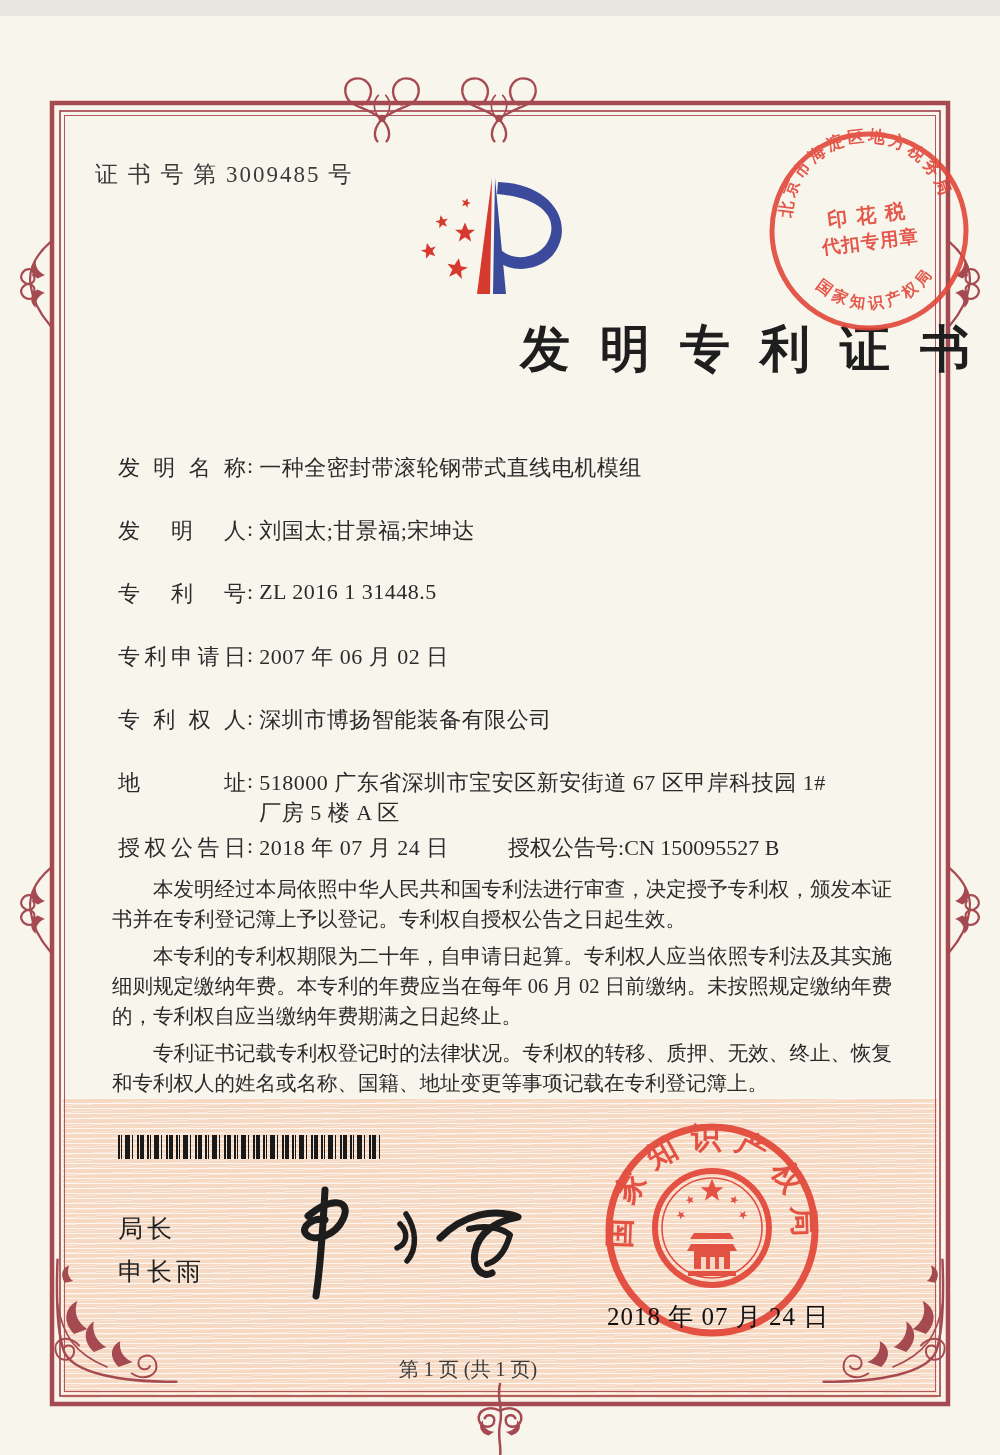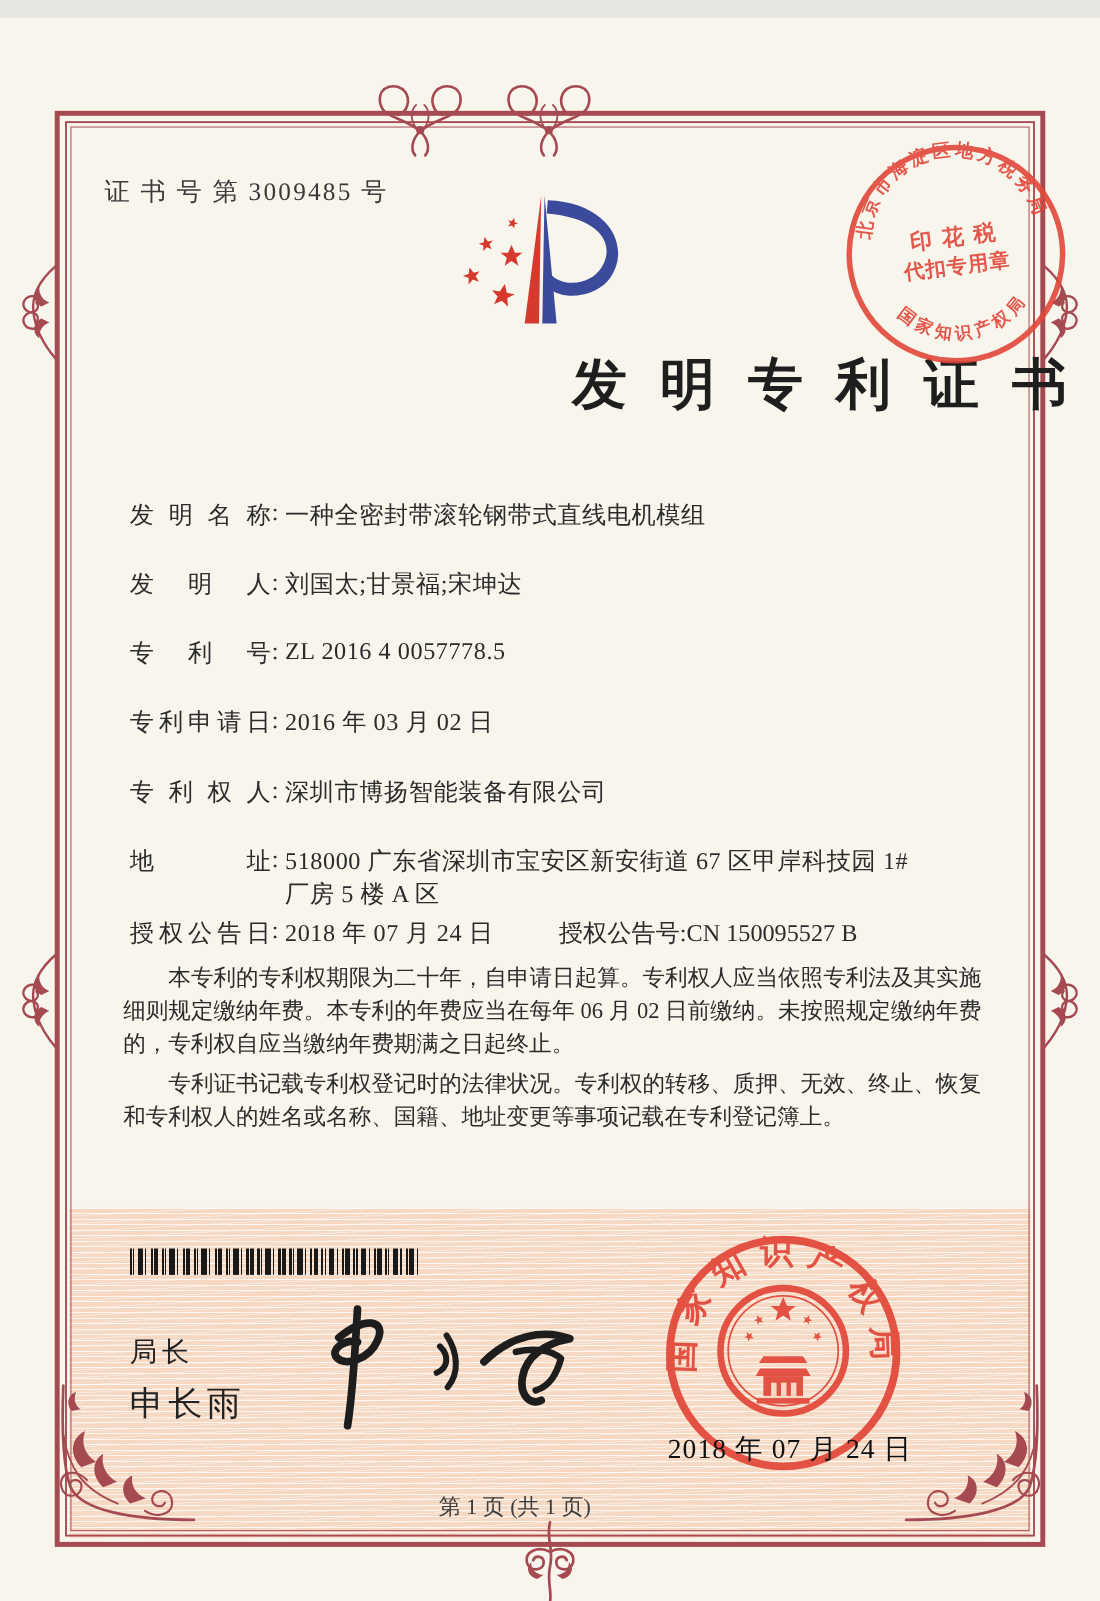--- a/index.html
+++ b/index.html
@@ -29,21 +29,21 @@
   .grant2{left:508px;font-size:22px;white-space:nowrap;}
   .grant2 .lab2{display:inline-block;text-align:center;}
   .paras{left:112px;top:858px;width:780px;font-size:20.5px;line-height:30px;text-align:justify;}
   .paras p{margin:0 0 7px 0;text-indent:2em;}
   .barcode{left:118px;top:1119px;width:262px;height:24px;
     background:repeating-linear-gradient(90deg,#191919 0 2px,rgba(0,0,0,0) 2px 3px,#191919 3px 4px,
       rgba(0,0,0,0) 4px 7px,#191919 7px 12px,rgba(0,0,0,0) 12px 14px,#191919 14px 15px,
       rgba(0,0,0,0) 15px 19px,#191919 19px 21px,rgba(0,0,0,0) 21px 22px,#191919 22px 26px,rgba(0,0,0,0) 26px 29px);}
   .director{left:118px;top:1196px;font-size:25px;letter-spacing:4px;
             font-family:"Liberation Sans","DejaVu Sans",sans-serif;color:#222;}
-  .director-name{left:118px;top:1239px;font-size:31px;letter-spacing:4px;
+  .director-name{left:118px;top:1239px;font-size:25px;letter-spacing:4px;
             font-family:"Liberation Sans","DejaVu Sans",sans-serif;color:#222;}
   .sig{left:272px;top:1168px;}
   .seal-wrap{left:597px;top:1099px;z-index:4;}
   .seal-date{left:607px;top:1284px;font-size:25px;letter-spacing:1px;color:#101010;z-index:5;}
   .stamp-wrap{left:764px;top:110px;z-index:4;transform:rotate(-7deg);}
   .footer{left:0;top:1340px;width:936px;text-align:center;font-size:20px;color:#3a3a3a;}
   svg{display:block;}
 </style>
 </head>
 <body>
@@ -145,40 +145,41 @@
 
     <div class="abs title">发明专利证书</div>
 
     <div class="abs field" style="top:437px;">
       <span class="lab">发明名称</span><span class="colon">:</span><span class="val">一种全密封带滚轮钢带式直线电机模组</span>
     </div>
     <div class="abs field" style="top:500px;">
       <span class="lab">发明人</span><span class="colon">:</span><span class="val">刘国太;甘景福;宋坤达</span>
     </div>
     <div class="abs field" style="top:563px;">
-      <span class="lab">专利号</span><span class="colon">:</span><span class="val">ZL 2016 4 0057778.5</span>
+      <span class="lab">专利号</span><span class="colon">:</span><span class="val">ZL 2016 1 31448.5</span>
     </div>
     <div class="abs field" style="top:626px;">
-      <span class="lab">专利申请日</span><span class="colon">:</span><span class="val">2016 年 03 月 02 日</span>
+      <span class="lab">专利申请日</span><span class="colon">:</span><span class="val">2007 年 06 月 02 日</span>
     </div>
     <div class="abs field" style="top:689px;">
       <span class="lab">专利权人</span><span class="colon">:</span><span class="val">深圳市博扬智能装备有限公司</span>
     </div>
     <div class="abs field" style="top:752px;">
       <span class="lab">地址</span><span class="colon">:</span><span class="val"><span class="vline" style="display:block;">518000 广东省深圳市宝安区新安街道 67 区甲岸科技园 1#</span><span class="vline" style="display:block;">厂房 5 楼 A 区</span></span>
     </div>
 
     <div class="abs field" style="top:817px;">
       <span class="lab">授权公告日</span><span class="colon">:</span><span class="val">2018 年 07 月 24 日</span>
     </div>
     <div class="abs grant2" style="top:817px;">
       <span class="lab2">授权公告号</span><span class="colon">:</span><span class="val">CN 150095527 B</span>
     </div>
 
     <div class="abs paras">
+      <p>本发明经过本局依照中华人民共和国专利法进行审查，决定授予专利权，颁发本证书并在专利登记簿上予以登记。专利权自授权公告之日起生效。</p>
       <p>本专利的专利权期限为二十年，自申请日起算。专利权人应当依照专利法及其实施细则规定缴纳年费。本专利的年费应当在每年 06 月 02 日前缴纳。未按照规定缴纳年费的，专利权自应当缴纳年费期满之日起终止。</p>
       <p>专利证书记载专利权登记时的法律状况。专利权的转移、质押、无效、终止、恢复和专利权人的姓名或名称、国籍、地址变更等事项记载在专利登记簿上。</p>
     </div>
 
     <div class="abs barcode"></div>
 
     <div class="abs director">局长</div>
     <div class="abs director-name">申长雨</div>
 
     <svg class="abs sig" width="262" height="118" viewBox="0 0 262 118">

